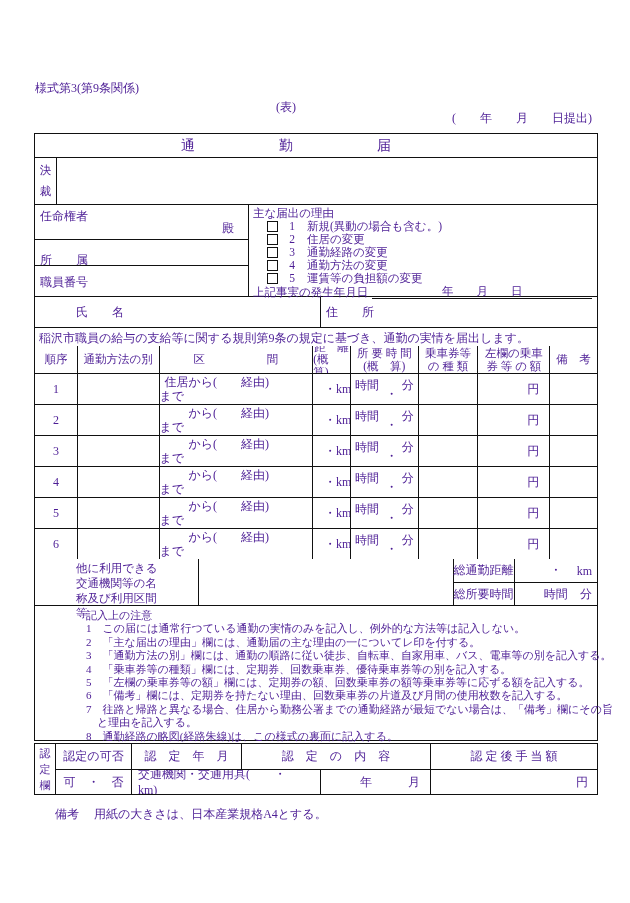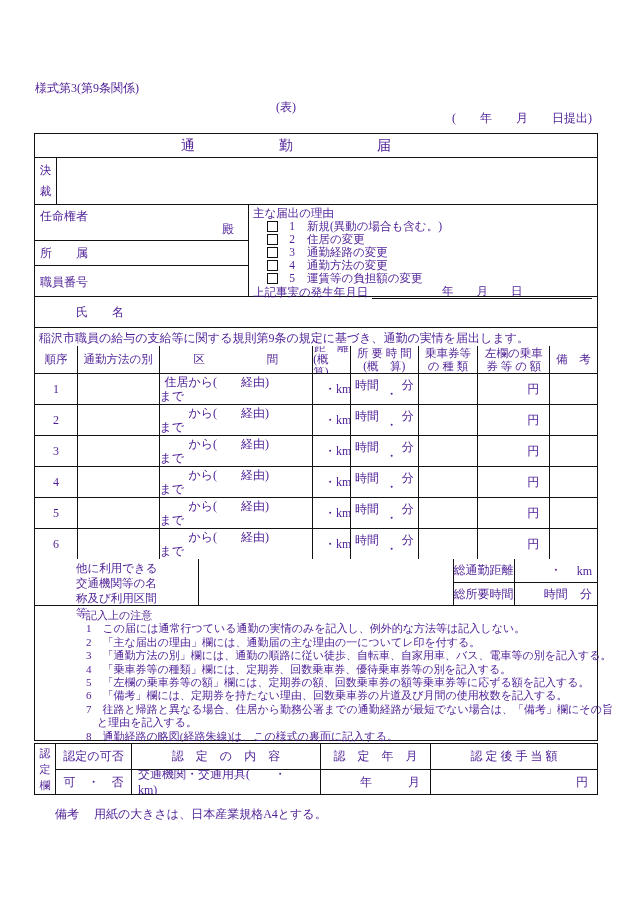--- a/index.html
+++ b/index.html
@@ -25,21 +25,21 @@
   .row-kessai{height:47px;}
   .kessai-label{width:21px;border-right:1px solid #111;display:flex;flex-direction:column;justify-content:space-around;align-items:center;font-size:11.5px;padding:2px 0;}
   .kessai-space{flex:1;}
   
   .row-identity{height:92px;}
   .id-left{width:213px;display:flex;flex-direction:column;}
   .id-cell{box-sizing:border-box;padding:3px 5px;position:relative;}
   .id-cell + .id-cell{border-top:1px solid #111;}
   .cell-appointer{height:35px;}
   .dono{position:absolute;right:14px;bottom:2px;}
-  .cell-affiliation{height:26px;padding-top:4px;}
+  .cell-affiliation{height:26px;padding-top:12px;}
   .cell-empno{height:31px;padding-top:8px;}
   .id-right{flex:1;border-left:1px solid #111;font-size:11.5px;line-height:13px;padding:2px 3px 0 4px;display:flex;flex-direction:column;}
   .reason-item{display:flex;align-items:center;padding-left:14px;}
   .cbx{display:inline-block;width:9px;height:9px;border:1px solid #111;margin-right:9px;flex:0 0 auto;}
   .reason-num{width:10px;margin-right:10px;text-align:center;}
   .date-line{display:flex;align-items:flex-end;margin-top:auto;padding-bottom:2px;}
   .date-underline{flex:1;border-bottom:1px solid #111;text-align:center;margin-left:4px;margin-right:2px;}
   
   .row-name{height:31px;}
   .name-cell{width:213px;padding:7px 5px 0;}
@@ -164,20 +164,23 @@
           <span>上記事実の発生年月日</span>
           <span class="date-underline">年　　月　　日</span>
         </div>
       </div>
     </div>
 
     <div class="mrow row-name">
       <div class="cell name-cell">
         <span>氏　　名</span>
       </div>
+      <div class="cell addr-cell bl">
+        <span>住　　所</span>
+      </div>
     </div>
 
     <div class="mrow row-statement">
       <span>稲沢市職員の給与の支給等に関する規則第9条の規定に基づき、通勤の実情を届出します。</span>
     </div>
 
     <div class="grow hrow">
       <div class="gcell hcell w-seq">
           <span>順序</span>
         </div>
@@ -384,22 +387,22 @@
 
   <div class="abs approval-table">
     <div class="ap-side">
       <span>認</span>
       <span>定</span>
       <span>欄</span>
     </div>
     <div class="ap-main">
       <div class="ap-row">
         <div class="ap-c ap-w1">認定の可否</div>
+        <div class="ap-c ap-w3 bl">認　定　年　月</div>
         <div class="ap-c ap-w2 bl">認　定　の　内　容</div>
-        <div class="ap-c ap-w3 bl">認　定　年　月</div>
         <div class="ap-c ap-w4 bl">認 定 後 手 当 額</div>
       </div>
       <div class="ap-row">
         <div class="ap-c ap-w1">可　・　否</div>
         <div class="ap-c ap-w2 bl ap-content-val">交通機関・交通用具(　　・　　km)</div>
         <div class="ap-c ap-w3 bl ap-date-val">年　　　月</div>
         <div class="ap-c ap-w4 bl ap-allow-val">円</div>
       </div>
     </div>
   </div>

